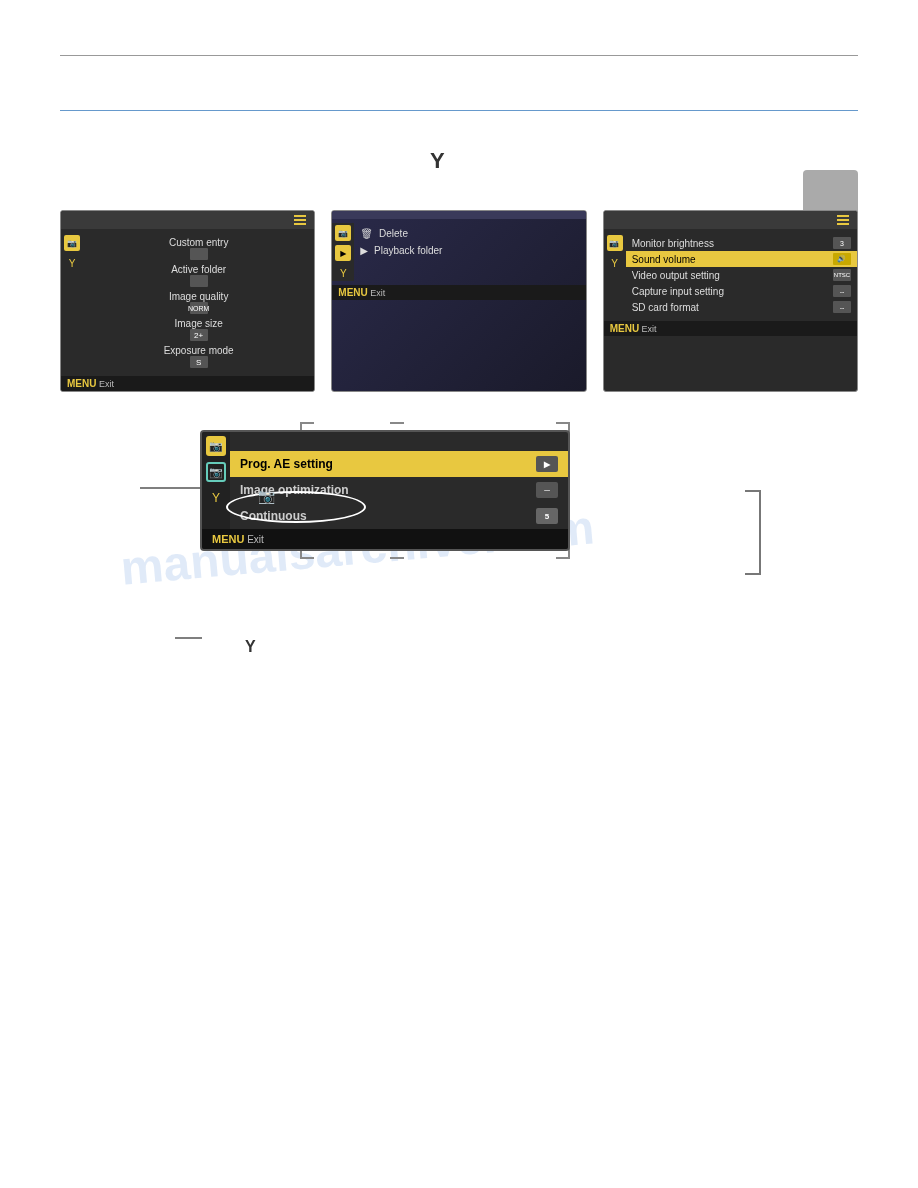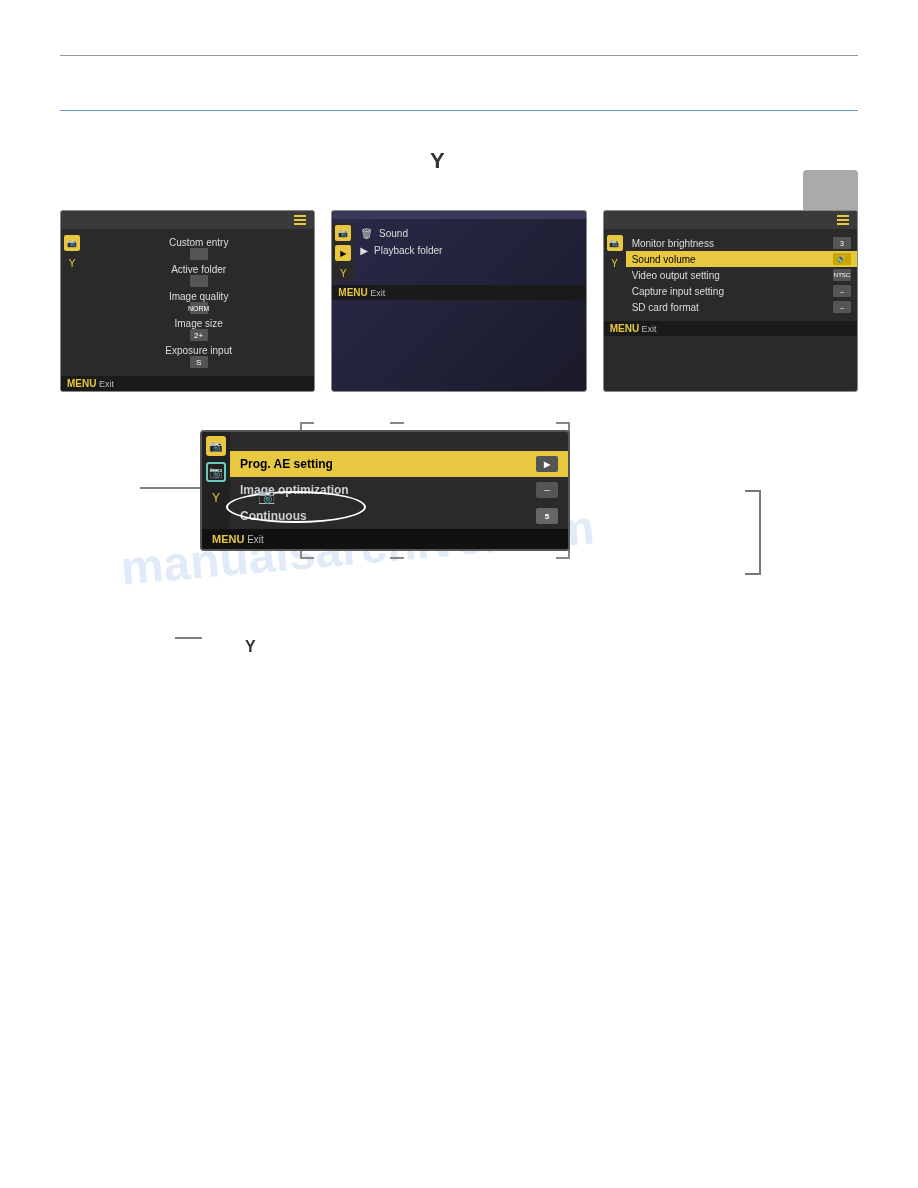--- a/index.html
+++ b/index.html
@@ -381,21 +381,21 @@
         </div>
         <div class="menu-item">
           <span>Image quality</span>
           <div class="menu-item-value" style="font-size:7px;">NORM</div>
         </div>
         <div class="menu-item">
           <span>Image size</span>
           <div class="menu-item-value">2+</div>
         </div>
         <div class="menu-item">
-          <span>Exposure input</span>
+          <span>Exposure mode</span>
           <div class="menu-item-value">S</div>
         </div>
       </div>
     </div>
     <div class="menu-footer">
       <strong>MENU</strong> Exit
     </div>
   </div>
 
   <div class="menu-screen" style="background: linear-gradient(135deg, #2a2a4a 0%, #1a1a2a 100%);">
@@ -404,21 +404,21 @@
     </div>
     <div class="menu-body">
       <div class="menu-sidebar">
         <div class="sidebar-icon active">📷</div>
         <div class="sidebar-icon" style="background:#e8c840;">▶</div>
         <div class="sidebar-icon wrench">Y</div>
       </div>
       <div class="menu-items">
         <div class="playback-item">
           <span class="trash-icon">🗑</span>
-          <span>Sound</span>
+          <span>Delete</span>
         </div>
         <div class="playback-item">
           <span>▶</span>
           <span>Playback folder</span>
         </div>
       </div>
     </div>
     <div class="menu-footer">
       <strong>MENU</strong> Exit
     </div>

